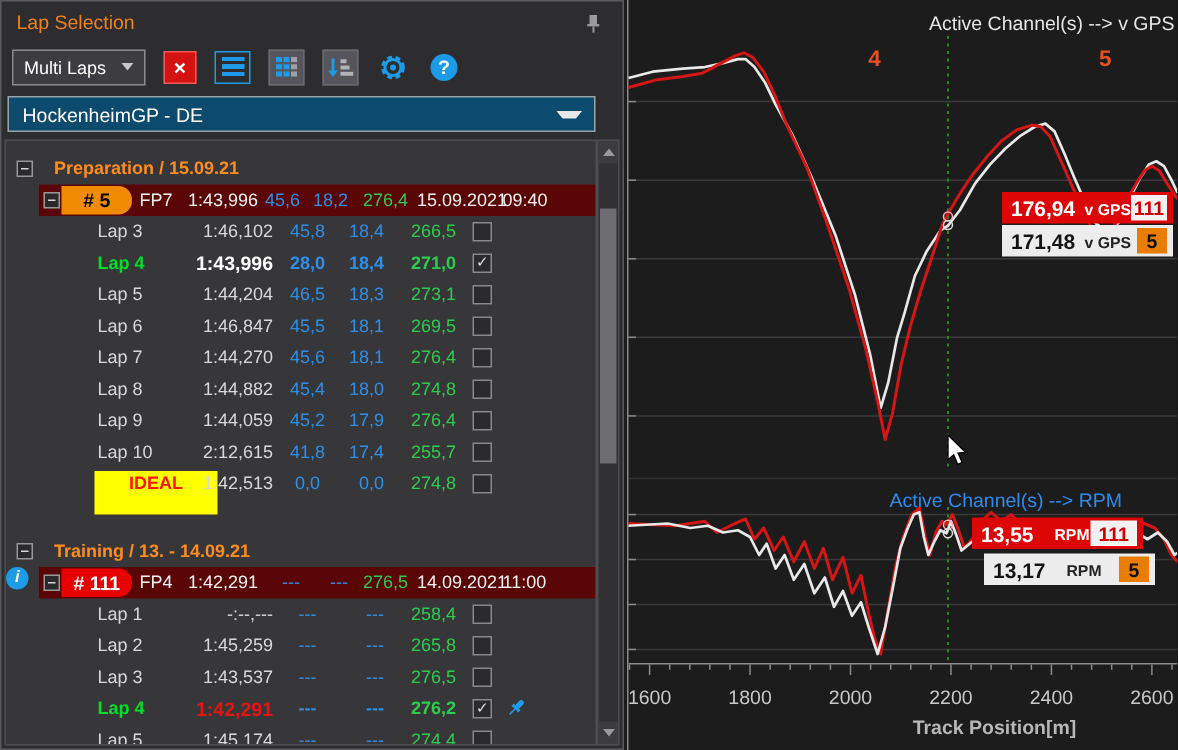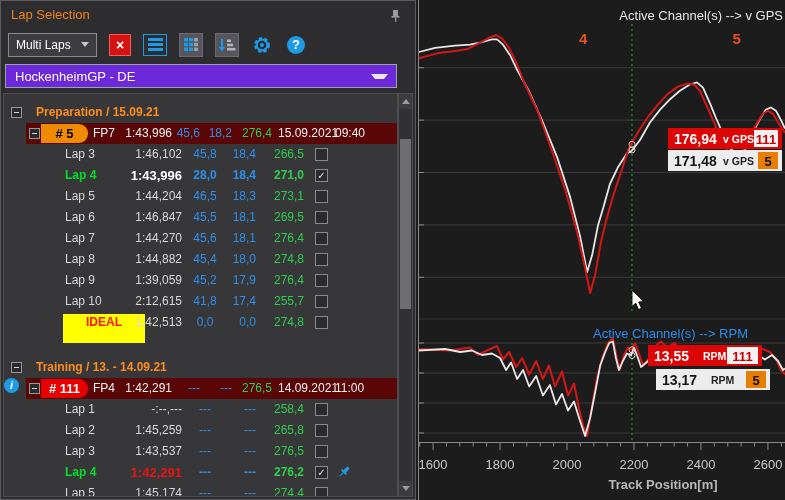--- a/index.html
+++ b/index.html
@@ -20,21 +20,21 @@
   .caret { width:0; height:0; border-left:4px solid transparent; border-right:4px solid transparent; border-top:5px solid #c8c8c8; }
   .tbtn { width:22px; height:22px; display:flex; align-items:center; justify-content:center; cursor:pointer; background:transparent; border:none; }
   .tbtn.del { background:#d51212; border:1px solid #ef5a5a; color:#fff; font-weight:bold; font-size:14px; line-height:1; }
   .tbtn.barsbox { border:1px solid #1e9be8; width:24px; }
   .bars { width:15px; height:13px; background:repeating-linear-gradient(to bottom,#1e9be8 0 3px, rgba(0,0,0,0) 3px 5px); }
   .tbtn.pressed { background:#55555b; border:1px solid #6a6a70; width:24px; height:24px; }
   .tbtn.help { }
   .help-circle { width:18px; height:18px; border-radius:50%; background:#1e9be8; color:#fff; font-weight:bold;
                  font-size:13px; text-align:center; line-height:18px; }
 
-  .trackbox { position:absolute; top:63px; left:4px; right:18px; height:24px; background:#6d28d9;
+  .trackbox { position:absolute; top:63px; left:4px; right:18px; height:24px; background:#0c4a6e;
               border:1px solid #97a4ab; color:#fff; font-size:13px; display:flex; align-items:center; cursor:pointer; }
   .trackbox span { padding-left:9px; }
   .trackbox .caret { position:absolute; right:8px; border-top-color:#e8e8e8; }
 
   .list { position:absolute; top:92px; left:2px; width:395px; bottom:2px; background:#37373a;
           border:1px solid #4e4e52; padding-top:8px; overflow:hidden; }
   .row { position:relative; height:21px; font-size:12px; color:#d8d8d8; }
   .row.session { background:linear-gradient(to right, rgba(0,0,0,0) 22px, #5a0606 22px); color:#f0f0f0; }
   .cell { position:absolute; top:0; height:21px; line-height:21px; white-space:nowrap; }
   .exp { position:absolute; top:5px; width:11px; height:11px; border:1px solid #989898; background:#2a2a2d; cursor:pointer; }
@@ -210,21 +210,21 @@
         <div class="row lap">
           <div class="cell l-label">Lap 8</div>
           <div class="cell l-time">1:44,882</div>
           <div class="cell l-v1 blue">45,4</div>
           <div class="cell l-v2 blue">18,0</div>
           <div class="cell l-vmax green">274,8</div>
           <div class="l-check cell"></div>
         </div>
         <div class="row lap">
           <div class="cell l-label">Lap 9</div>
-          <div class="cell l-time">1:39,059</div>
+          <div class="cell l-time">1:44,059</div>
           <div class="cell l-v1 blue">45,2</div>
           <div class="cell l-v2 blue">17,9</div>
           <div class="cell l-vmax green">276,4</div>
           <div class="l-check cell"></div>
         </div>
         <div class="row lap">
           <div class="cell l-label">Lap 10</div>
           <div class="cell l-time">2:12,615</div>
           <div class="cell l-v1 blue">41,8</div>
           <div class="cell l-v2 blue">17,4</div>

